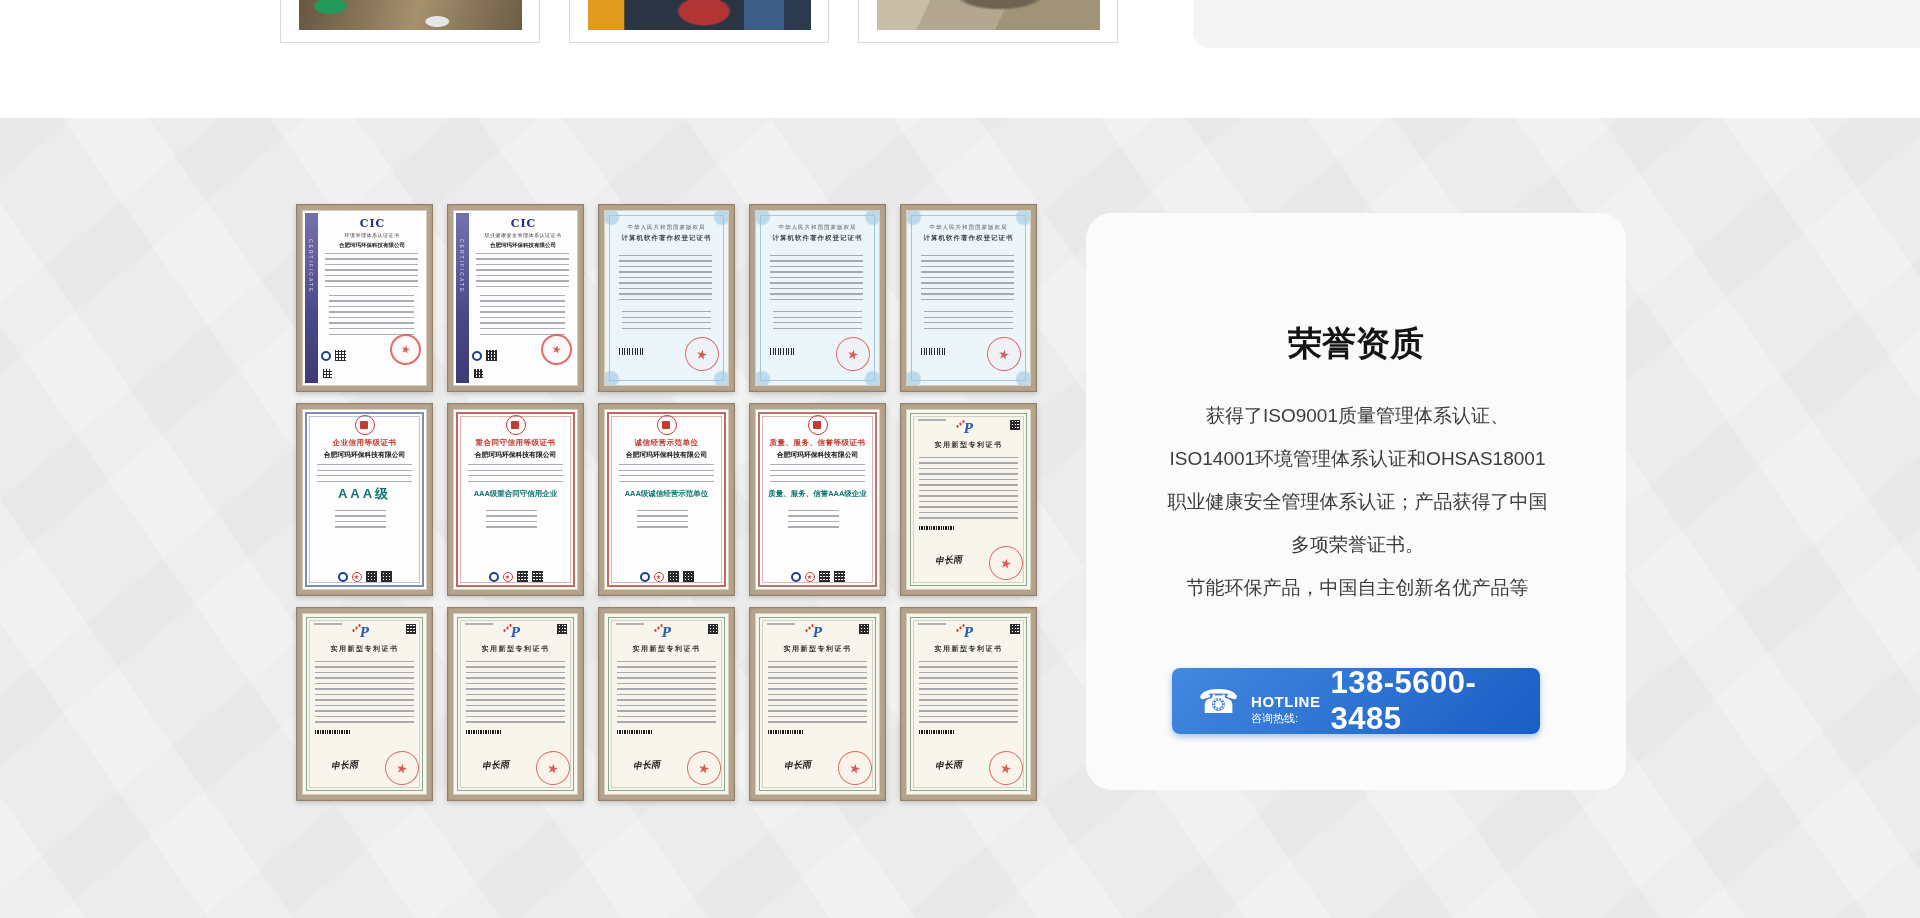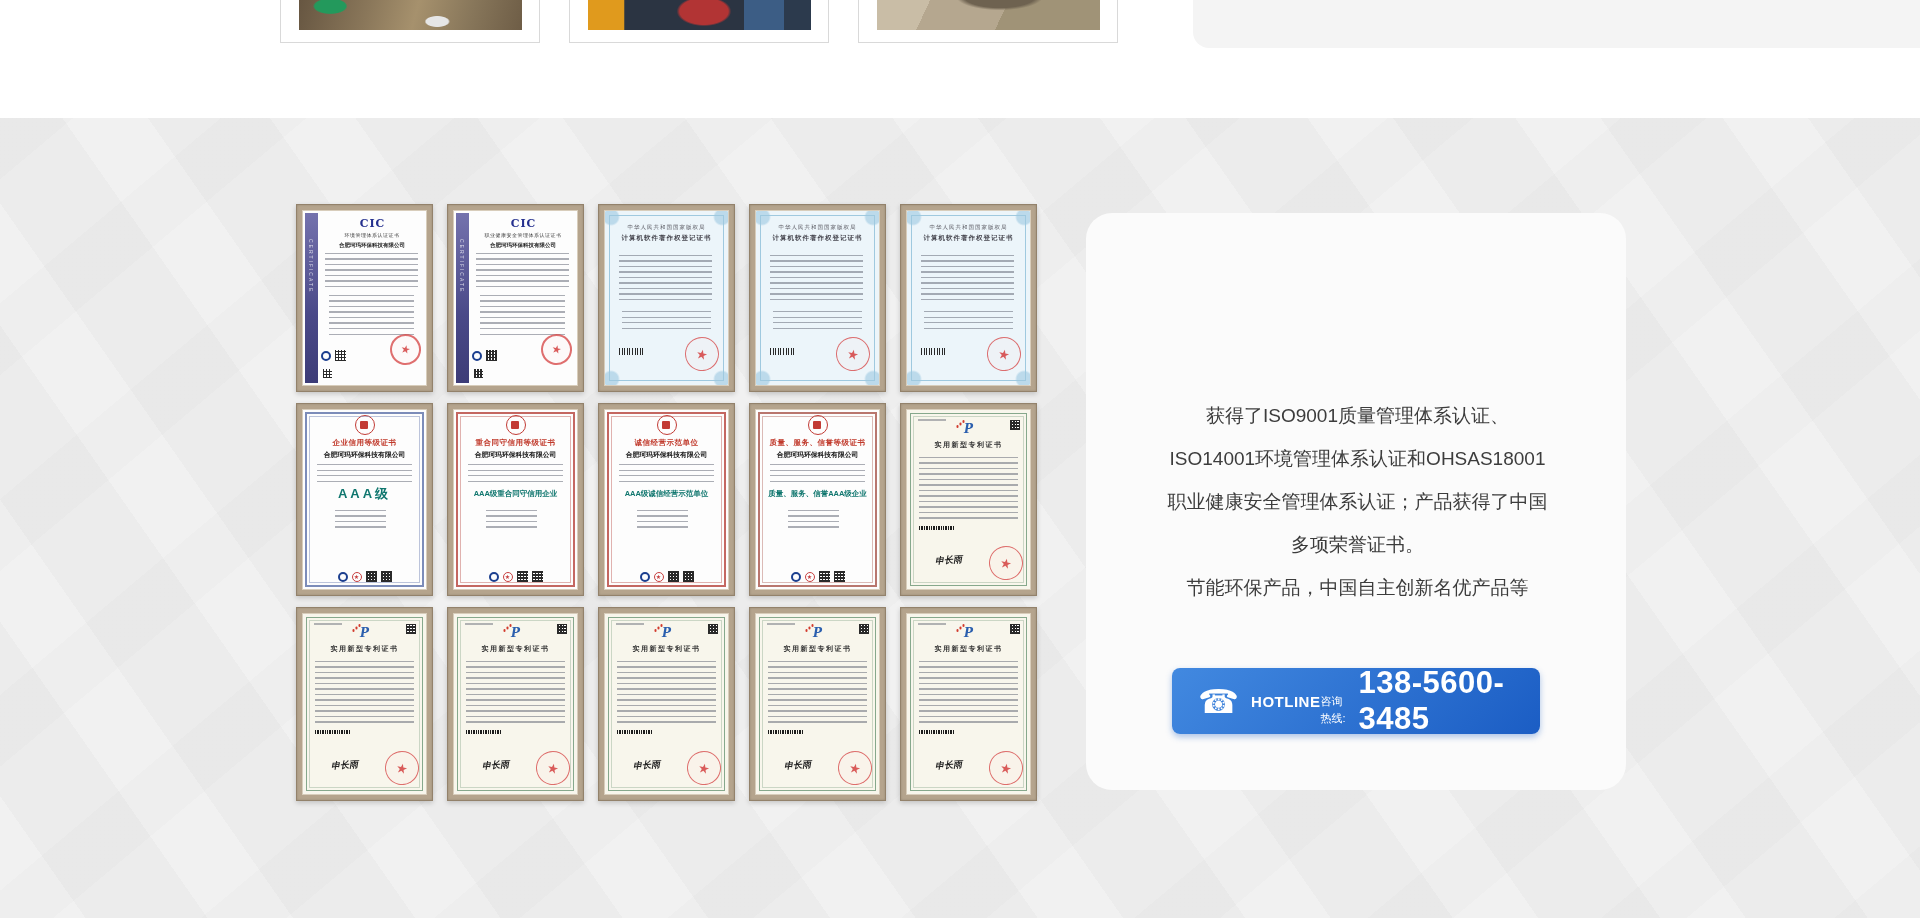--- a/index.html
+++ b/index.html
@@ -140,21 +140,21 @@
       color:var(--watermark-color,#e9e9e9);user-select:none;}
   .honor-title{position:absolute;top:108px;left:0;right:0;margin:0;text-align:center;
       font-size:34px;line-height:44px;font-weight:800;color:var(--title-color,#141414);}
   .honor-paragraph{position:absolute;top:181px;left:20px;right:17px;text-align:center;
       font-size:19px;line-height:43px;color:var(--body-color,#3c3c3c);}
   .hotline-btn{position:absolute;left:86px;top:455px;width:368px;height:66px;border-radius:8px;
       background:linear-gradient(135deg,var(--btn-grad-1,#4289e0) 0%,var(--btn-grad-2,#1b5dc4) 100%);
       box-shadow:0 3px 6px rgba(27,93,196,.35);display:flex;align-items:center;
       color:#fff;text-decoration:none;cursor:pointer;}
   .phone-icon{font-size:33px;line-height:33px;margin-left:26px;color:#fff;}
-  .hotline-labels{display:flex;flex-direction:row;margin-left:12px;margin-top:17px;}
+  .hotline-labels{display:flex;flex-direction:column;margin-left:12px;margin-top:17px;}
   .hl-en{font-size:15px;font-weight:700;line-height:17px;letter-spacing:.5px;}
   .hl-zh{font-size:11px;line-height:17px;}
   .hotline-number{font-size:31px;font-weight:800;margin-left:10px;letter-spacing:.5px;}
 </style>
 </head>
 <body>
 
 <div class="stage">
 
   <div class="top-strip">
@@ -372,20 +372,21 @@
       <div class="pat-title">实用新型专利证书</div>
       <div class="text-lines pat-lines"></div>
       <div class="barcode pat-barcode"></div>
       <div class="pat-sign">申长雨</div>
       <div class="stamp stamp-pat">★</div>
     </div>
         </div>
       </div>
 
     <div class="honor-card">
+      <h2 class="honor-title">荣誉资质</h2>
       <div class="honor-paragraph">
         <div>获得了ISO9001质量管理体系认证、</div>
         <div>ISO14001环境管理体系认证和OHSAS18001</div>
         <div>职业健康安全管理体系认证；产品获得了中国</div>
         <div>多项荣誉证书。</div>
         <div>节能环保产品，中国自主创新名优产品等</div>
       </div>
       <a class="hotline-btn">
         <span class="phone-icon">☎</span>
         <span class="hotline-labels">

